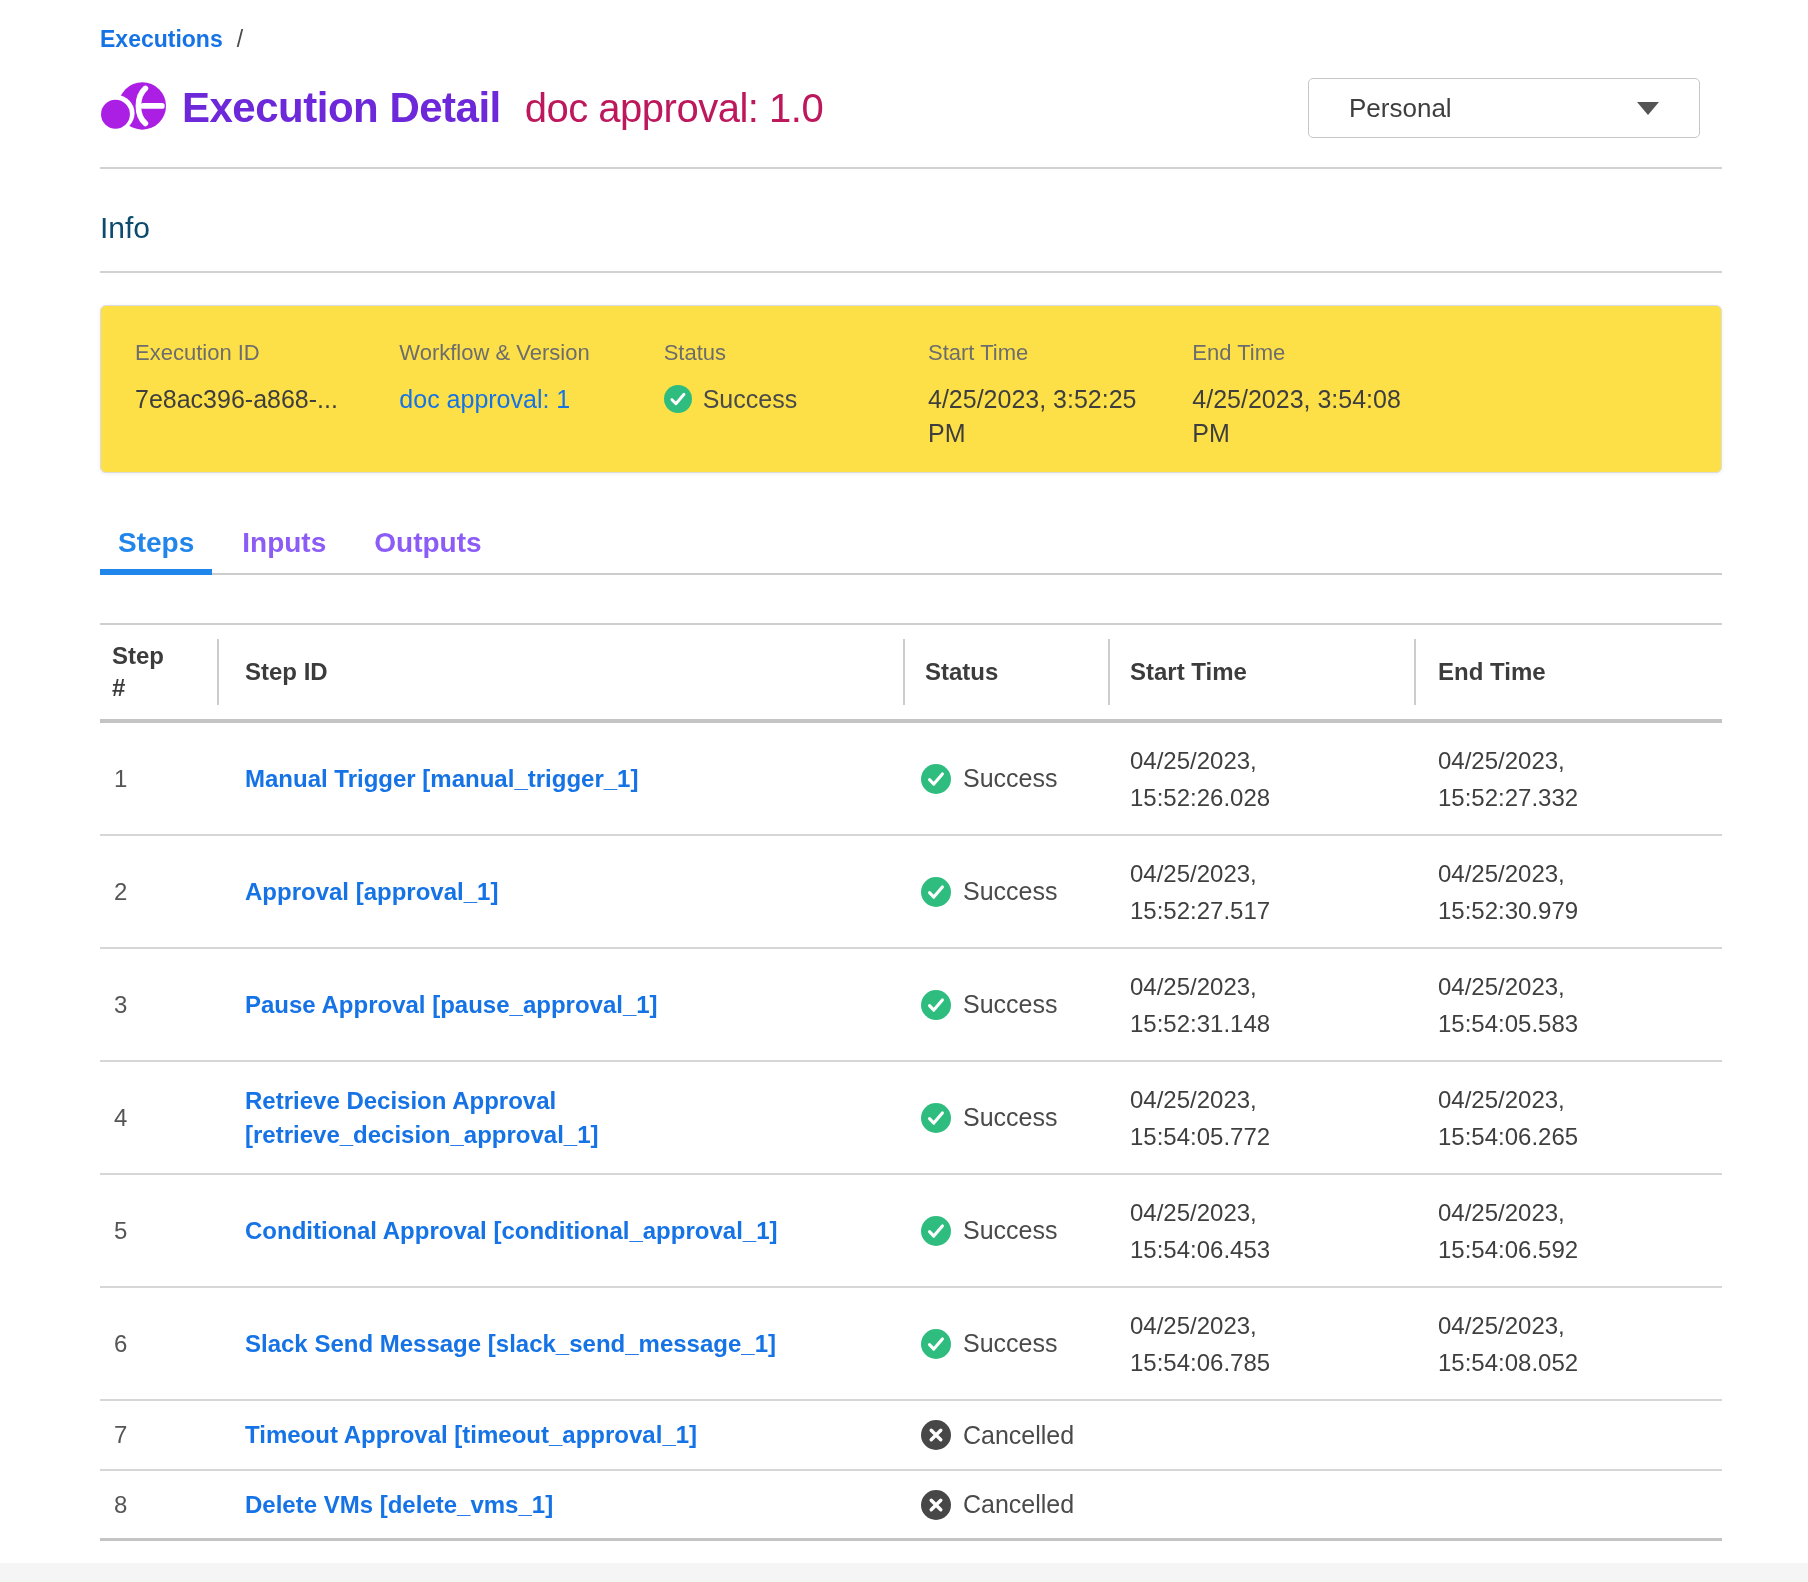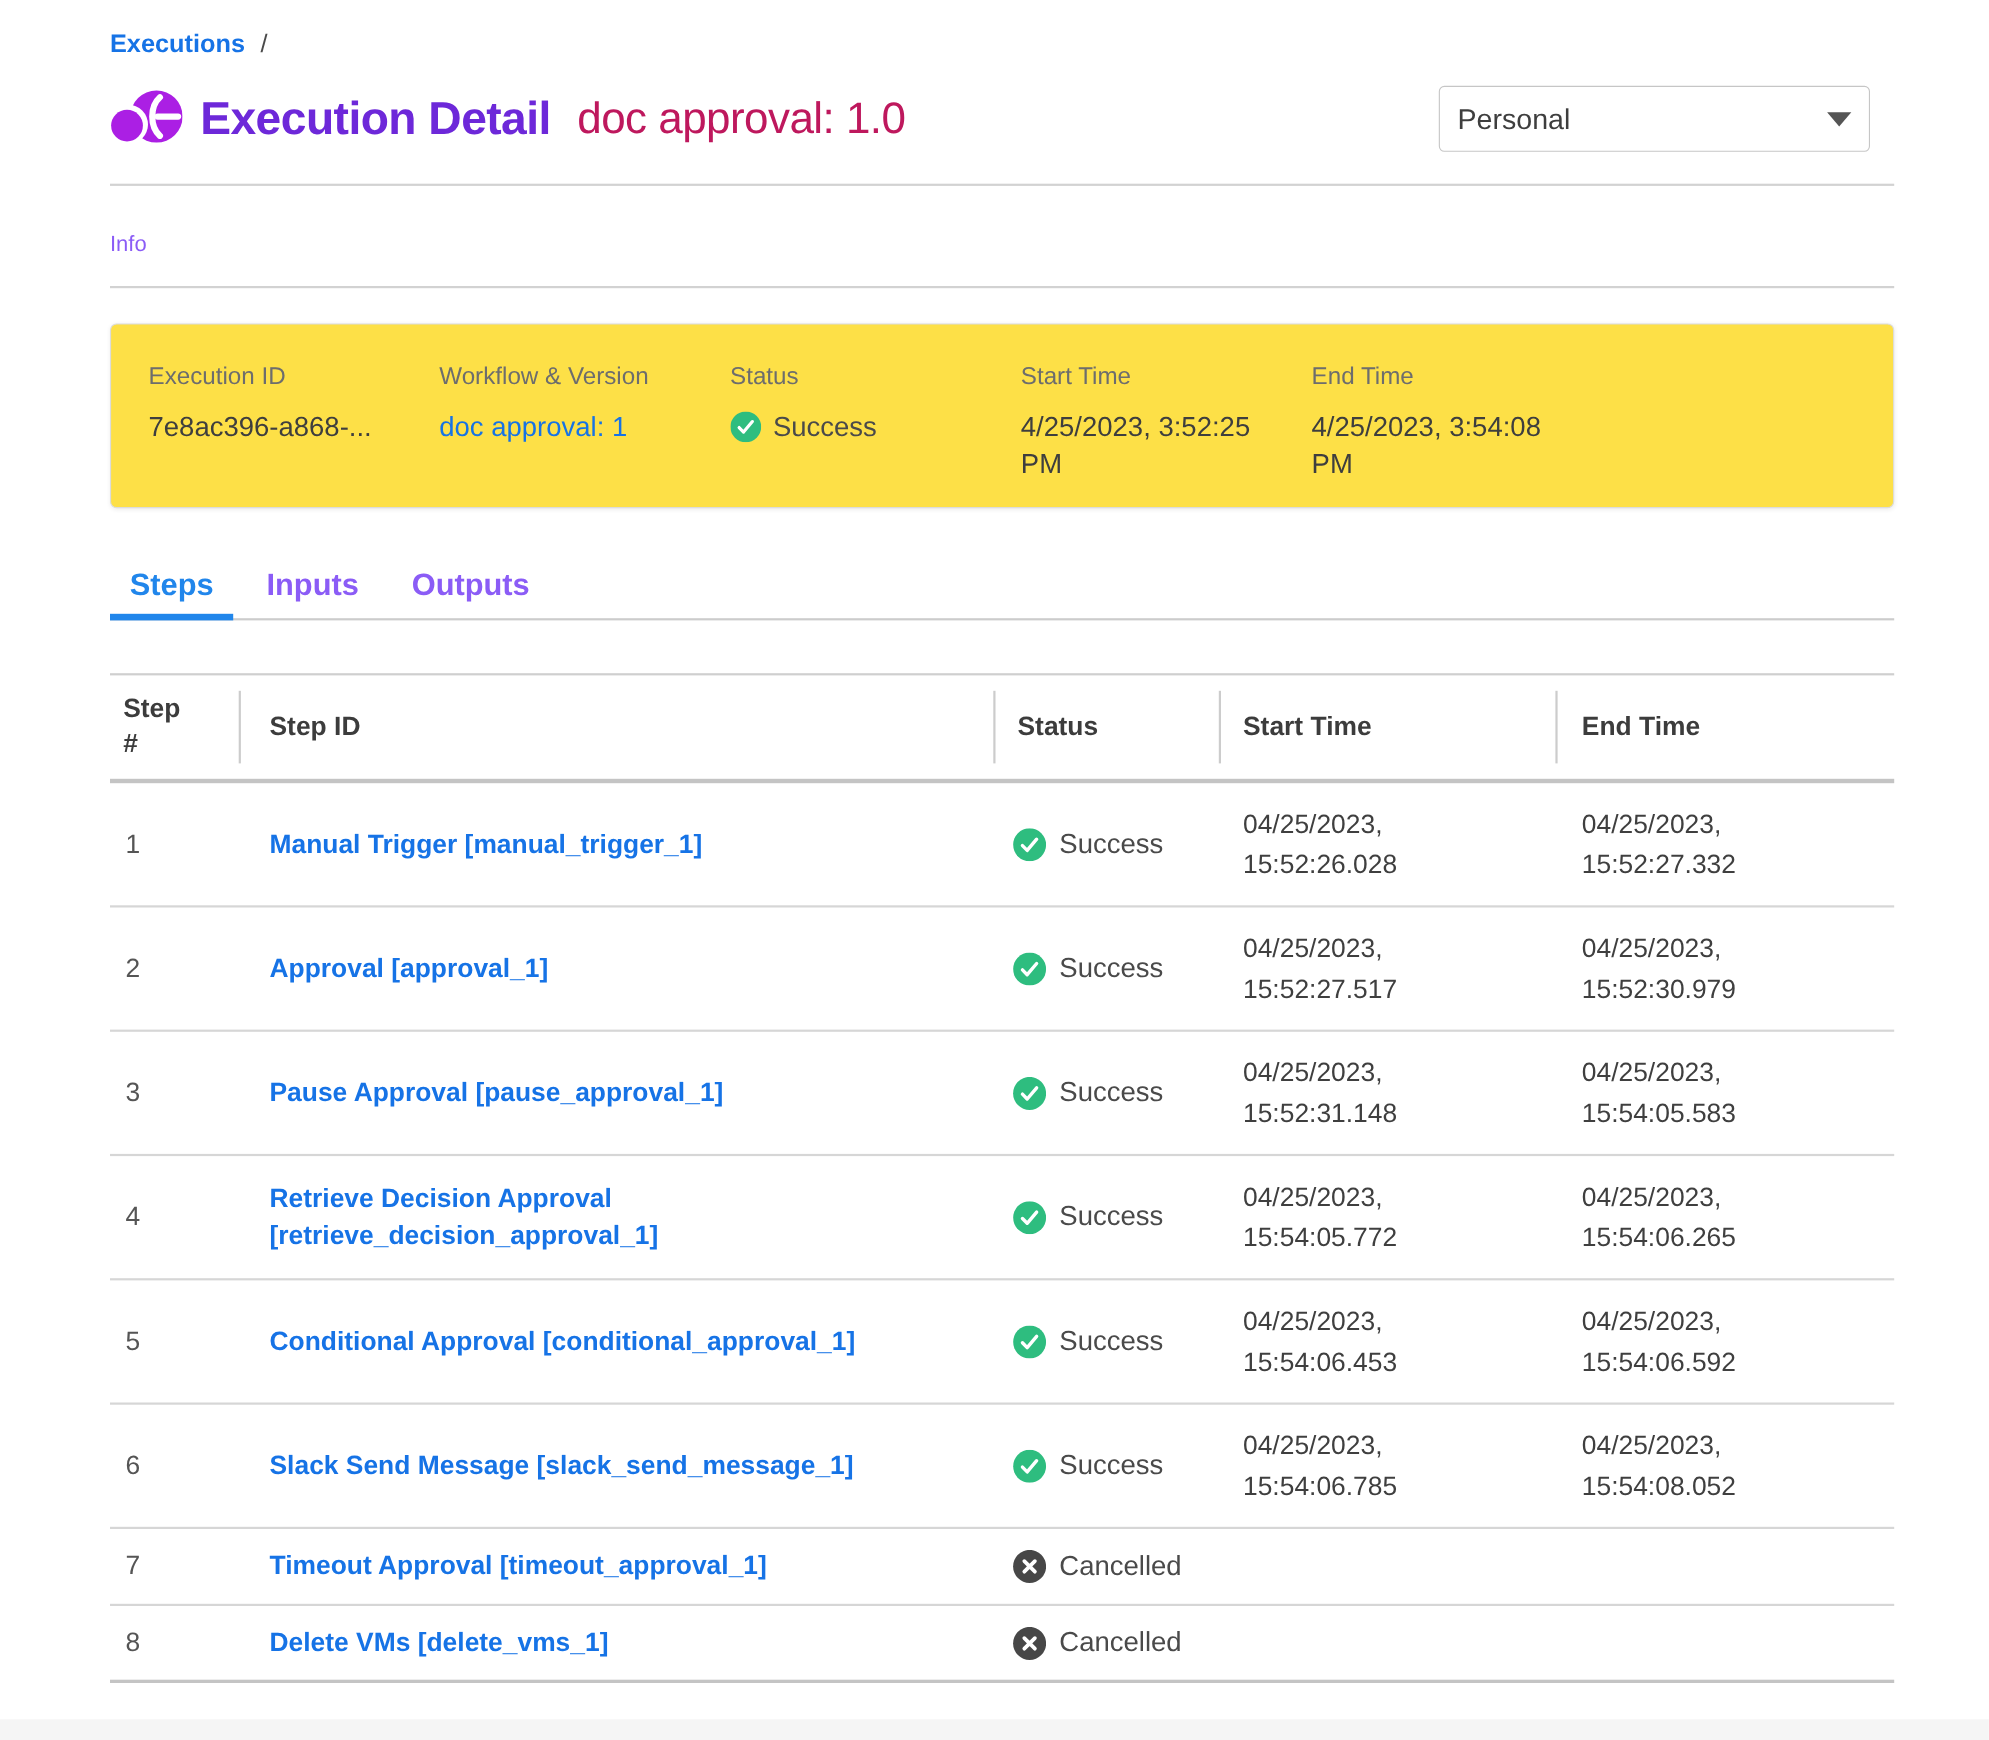--- a/index.html
+++ b/index.html
@@ -16,28 +16,28 @@
   .breadcrumb .crumb { color:var(--link,#1673e6); font-weight:600; cursor:pointer; text-decoration:none; }
   .breadcrumb .sep { color:#4a4a4a; margin-left:14px; }
 
   
   .title-row { display:flex; align-items:center; margin-top:20px; height:70px; }
   .app-icon { width:66px; height:66px; margin-right:16px; flex:none; }
   .app-icon svg { width:100%; height:100%; display:block; }
   h1.page-title { font-size:42px; font-weight:700; color:#6d28d9; margin:0; letter-spacing:-0.5px; white-space:nowrap; }
   .subtitle { font-size:40px; font-weight:400; color:#be185d; margin-left:24px; letter-spacing:-0.5px; white-space:nowrap; }
   .dropdown { margin-left:auto; margin-right:22px; width:392px; height:60px; border:1px solid #c6c6c6;
-    border-radius:5px; display:flex; align-items:center; padding:0 16px; font-size:26px; color:#3e3e3e;
+    border-radius:5px; display:flex; align-items:center; padding:0 40px; font-size:26px; color:#3e3e3e;
     cursor:pointer; background:#fff; }
   .caret { margin-left:auto; width:0; height:0; border-left:11px solid transparent;
     border-right:11px solid transparent; border-top:13px solid #555; }
 
   .divider { border:none; border-top:2px solid #d2d2d2; margin:0; }
   .divider.d1 { margin-top:24px; }
-  h2.info-title { font-size:20px; font-weight:400; color:#8b5cf6; margin:42px 0 0 0; }
+  h2.info-title { font-size:30px; font-weight:400; color:#0c4a6e; margin:42px 0 0 0; }
   .divider.d2 { margin-top:26px; }
 
   
   .info-card { margin-top:32px; height:168px; border:1px solid #dcdcdc; border-radius:6px;
     box-shadow:0 1px 4px rgba(0,0,0,0.07); display:grid; grid-template-columns:repeat(6,1fr);
     padding:34px 0 0 34px; background:#fde047; }
   .info-label { font-size:22px; color:#6d6d6d; }
   .info-value { margin-top:16px; font-size:25px; font-weight:400; color:#3e3e3e; line-height:34px; padding-right:30px; }
   .info-value .wf-link { color:var(--link,#1673e6); text-decoration:none; cursor:pointer; }
   .info-status { display:flex; align-items:center; gap:11px; font-weight:400; color:#4a4a4a; }

